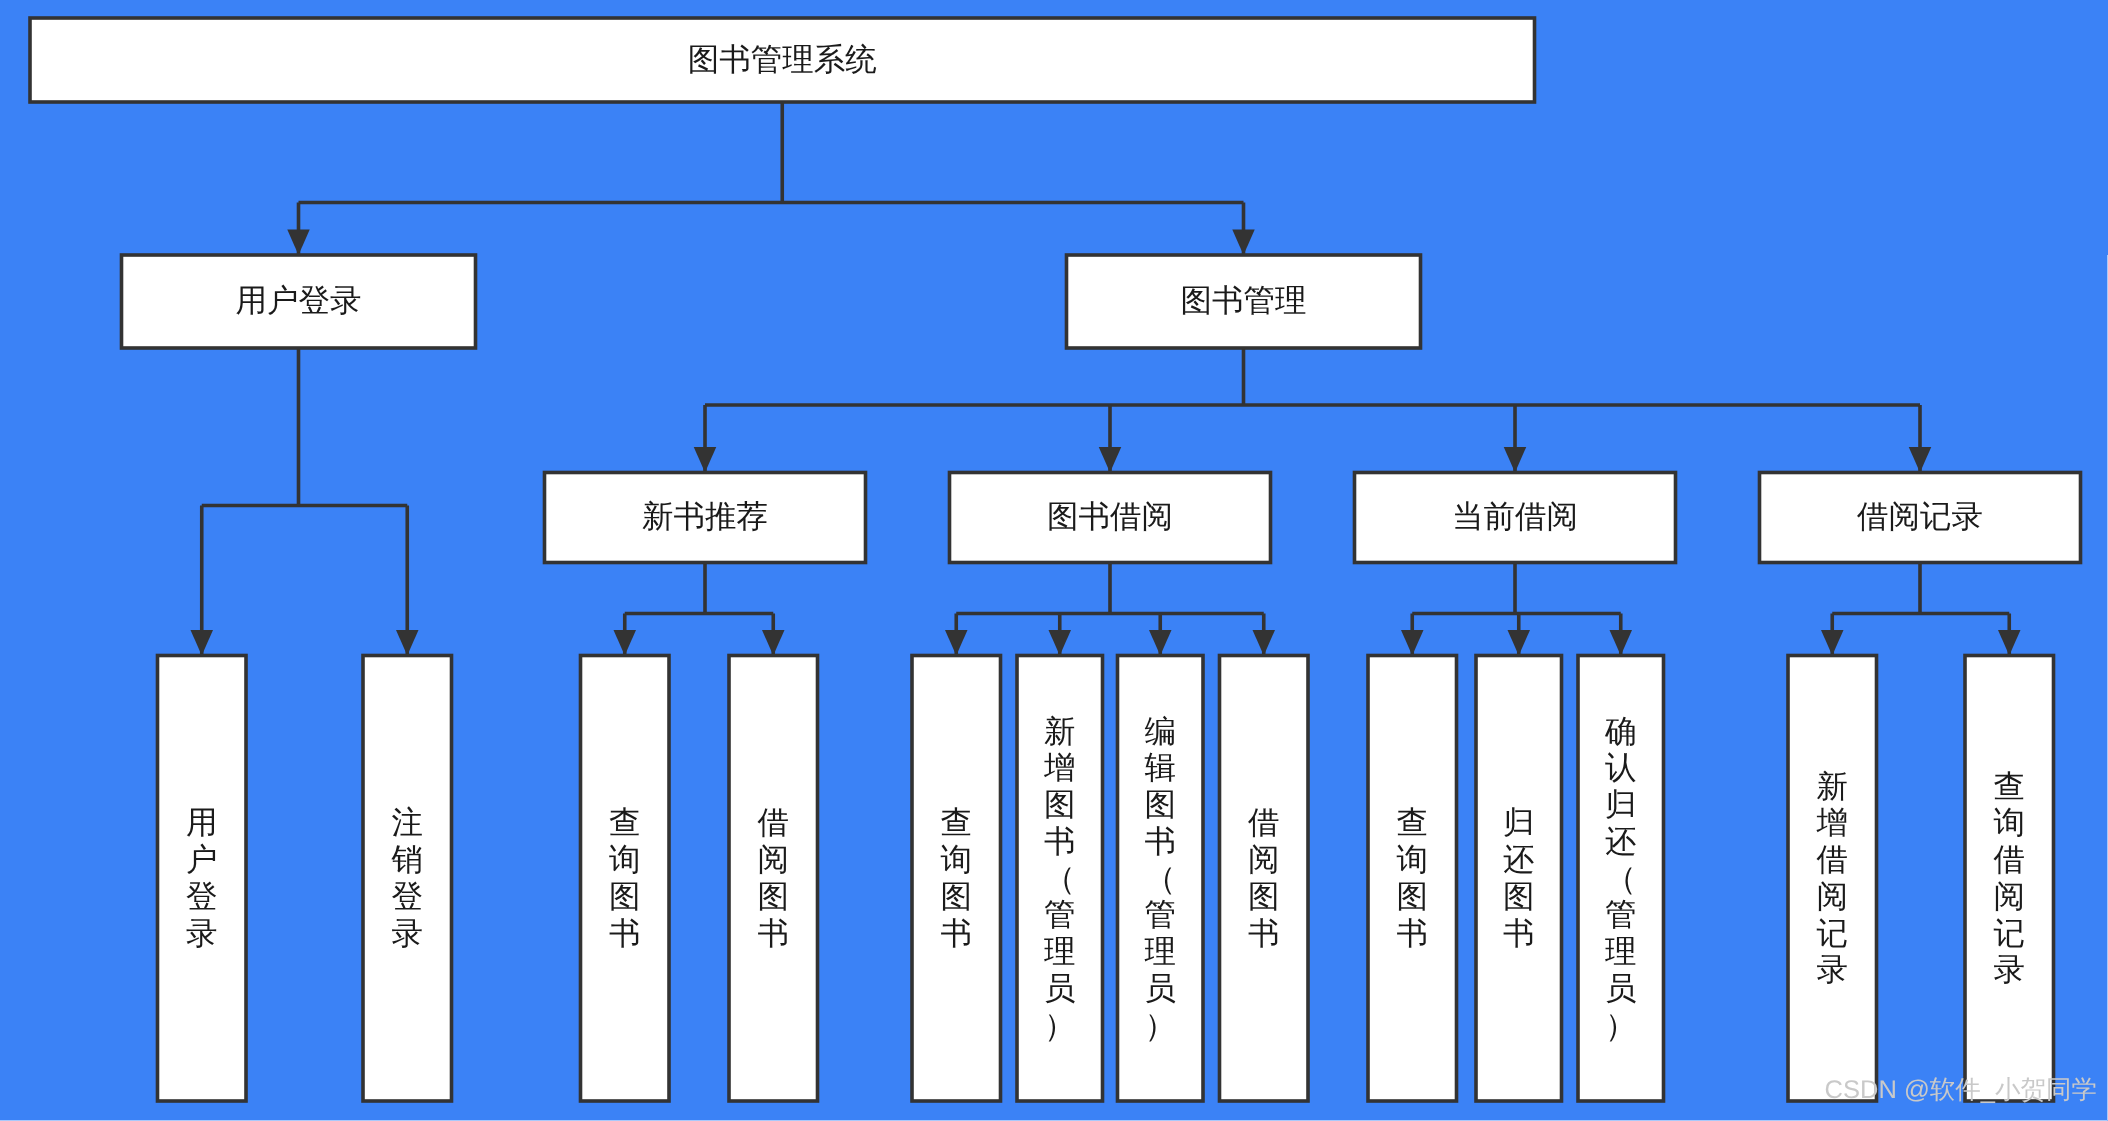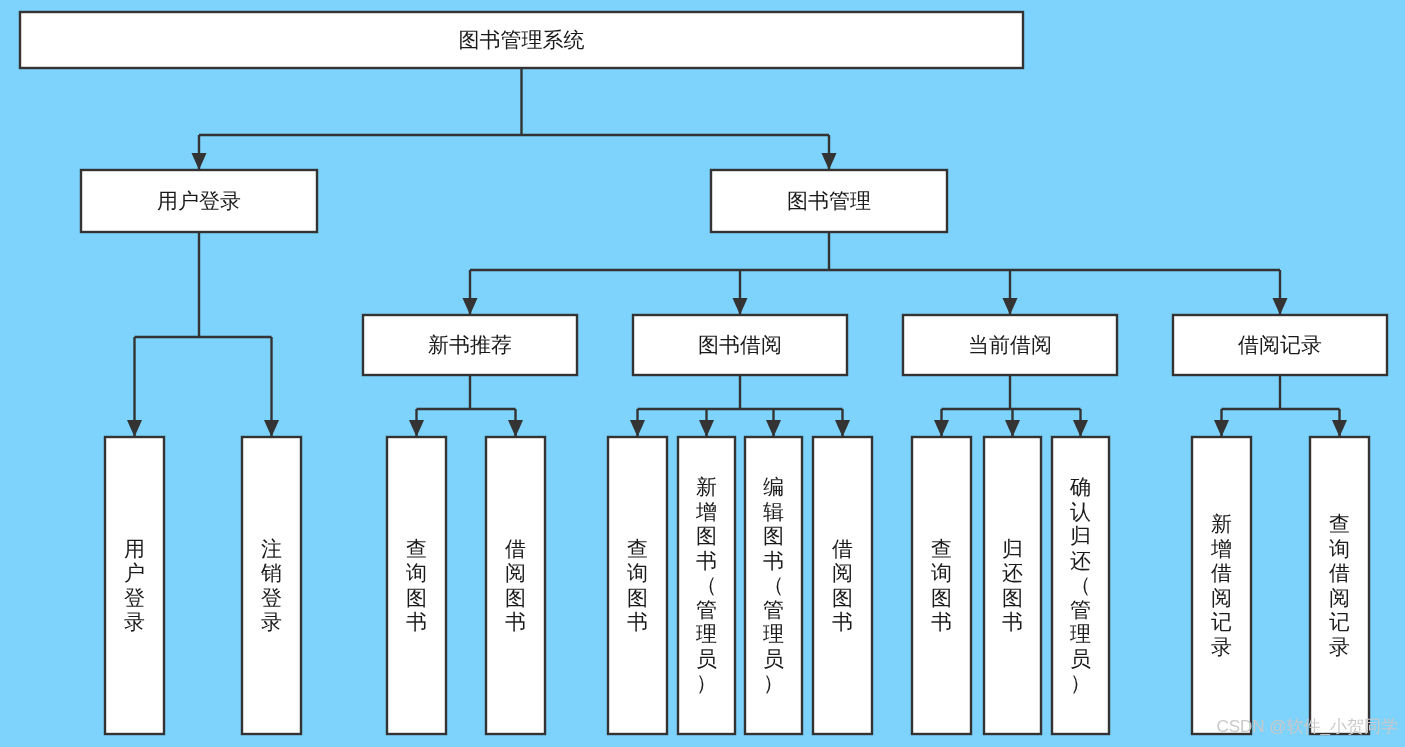--- a/index.html
+++ b/index.html
@@ -8,21 +8,21 @@
     padding: 0;
     background: #ffffff;
   }
   body {
     font-family: "Liberation Sans", "DejaVu Sans", sans-serif;
   }
   #diagram-root {
     position: relative;
     width: 1405px;
     height: 747px;
-    background: #7dd3fc;
+    background: #3b82f6;
     overflow: hidden;
   }
   #flow-svg {
     position: absolute;
     top: 0;
     left: 0;
     width: 1405px;
     height: 747px;
   }
   .node-box {

